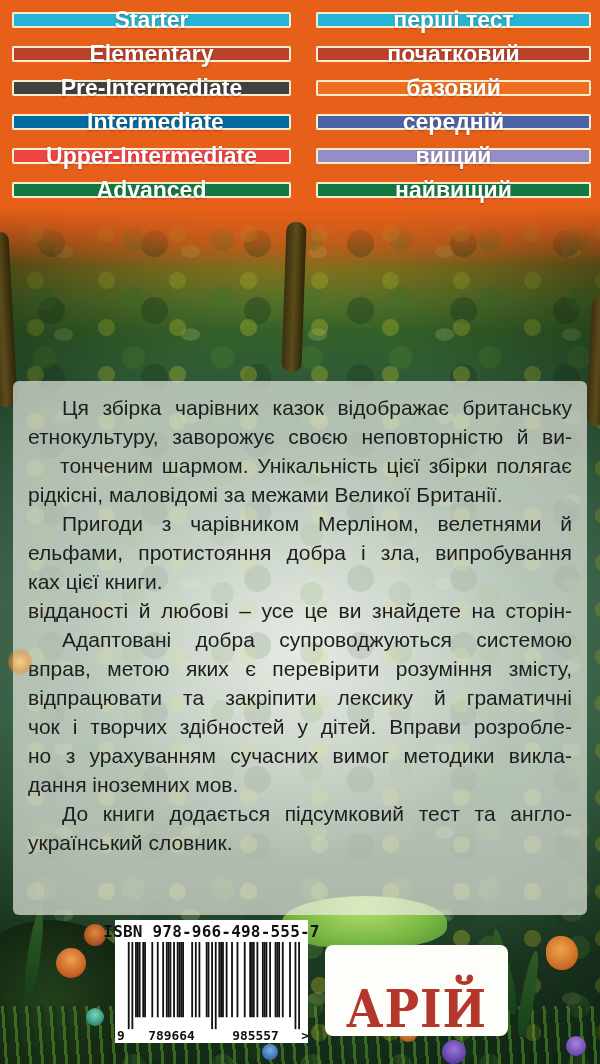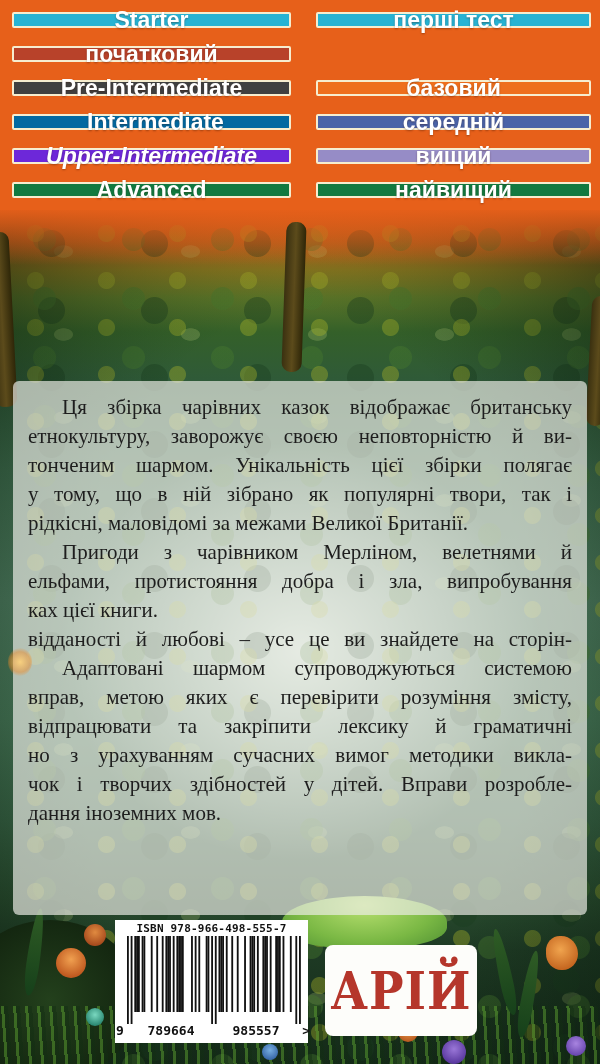--- a/index.html
+++ b/index.html
@@ -67,37 +67,37 @@
   .bar{height:16px;box-sizing:border-box;border:2px solid var(--barborder,#f6edcf);
       display:flex;align-items:center;justify-content:center;border-radius:2px;}
   .bar span{color:#fff;font-weight:bold;font-size:23px;line-height:1;
       text-shadow:0 1px 2px rgba(60,20,0,.4);}
 
   
   .panel{position:absolute;left:13px;top:381px;width:574px;height:534px;z-index:4;
       background:rgba(237,238,231,.68);border-radius:6px;box-sizing:border-box;
       padding:12px 15px 0;overflow:hidden;}
   .para{margin:0;}
-  .line{font-family:Liberation Serif, serif;font-size:21px;line-height:29px;height:29px;
+  .line{font-family:Liberation Sans, sans-serif;font-size:21px;line-height:29px;height:29px;
       color:#1e1e1e;text-align:justify;text-align-last:justify;overflow:hidden;}
   .line.first{text-indent:34px;}
   .line.last{text-align-last:left;}
 
   
   .barcode-box{position:absolute;left:115px;top:920px;width:193px;height:123px;z-index:6;
       background:#fff;box-sizing:border-box;display:flex;flex-direction:column;
       align-items:center;padding-top:2px;}
-  .isbn-label{font-family:"DejaVu Sans Mono",monospace;font-weight:bold;font-size:11px;
+  .isbn-label{font-family:"DejaVu Sans Mono",monospace;font-weight:bold;font-size:16px;
       color:#111;letter-spacing:.2px;white-space:nowrap;}
   .barcode-box svg{display:block;}
   .bc-digit{font-family:"DejaVu Sans Mono",monospace;font-weight:bold;font-size:13px;fill:#111;}
 
   
-  .publisher{position:absolute;left:325px;top:945px;width:152px;height:91px;z-index:6;
-      background:#fdfdfa;border-radius:8px;display:flex;align-items:center;justify-content:center;}
+  .publisher{position:absolute;left:325px;top:945px;width:183px;height:91px;z-index:6;
+      background:#fdfdfa;border-radius:8px;display:flex;align-items:flex-end;justify-content:center;}
   .logo-text{font-family:"DejaVu Serif",serif;font-weight:bold;font-size:46px;
       letter-spacing:1px;transform:scaleY(1.12);color:var(--logocolor,#b5362b);}
 </style>
 </head>
 <body>
 
 <div class="stage" style="--orange: #e7601a; --barborder: #f6edcf; --logocolor: #b5362b;">
   <div class="bg"></div>
   <div class="glowlight"></div>
   <div class="leaves"></div>
@@ -124,41 +124,44 @@
       <div class="lvl-row">
         <div class="bar" style="background: rgb(39, 179, 211);">
           <span>Starter</span>
         </div>
         <div class="bar" style="background: rgb(39, 179, 211);">
           <span>перші тест</span>
         </div>
       </div>
       <div class="lvl-row">
         <div class="bar" style="background: rgb(184, 66, 42);">
+          <span>Elementary</span>
+        </div>
+        <div class="bar" style="background: rgb(184, 66, 42);">
           <span>початковий</span>
         </div>
       </div>
       <div class="lvl-row">
         <div class="bar" style="background: #404040;">
           <span>Pre-Intermediate</span>
         </div>
         <div class="bar" style="background: rgb(238, 111, 29);">
           <span>базовий</span>
         </div>
       </div>
       <div class="lvl-row">
         <div class="bar" style="background: #0369a1; padding-left: 8px;">
           <span>Intermediate</span>
         </div>
         <div class="bar" style="background: rgb(74, 99, 168);">
           <span>середній</span>
         </div>
       </div>
       <div class="lvl-row">
-        <div class="bar" style="background: #6d28d9; font-style: italic;">
+        <div class="bar" style="background: #ef4444;">
           <span>Upper-Intermediate</span>
         </div>
         <div class="bar" style="background: rgb(150, 140, 198);">
           <span>вищий</span>
         </div>
       </div>
       <div class="lvl-row">
         <div class="bar" style="background: rgb(18, 122, 64);">
           <span>Advanced</span>
         </div>
@@ -166,37 +169,40 @@
           <span>найвищий</span>
         </div>
       </div>
     </div>
 
   <div class="panel">
     <div id="paras">
         <div class="para">
           <div class="line first" style="color: rgb(30, 30, 30);">Ця збірка чарівних казок відображає британську</div>
           <div class="line" style="color: rgb(30, 30, 30);">етнокультуру, заворожує своєю неповторністю й ви-</div>
-          <div class="line" style="color: rgb(30, 30, 30);">тонченим шармом. Унікальність цієї збірки полягає</div>
-          <div class="line" style="color: rgb(30, 30, 30);">у тому, що в ній зібрано як популярні твори, так і</div>
+          <div class="line" style="color: rgb(30, 30, 30); margin-left: 32px;">тонченим шармом. Унікальність цієї збірки полягає</div>
           <div class="line last" style="color: rgb(30, 30, 30);">рідкісні, маловідомі за межами Великої Британії.</div>
         </div>
         <div class="para">
           <div class="line first" style="color: rgb(30, 30, 30);">Пригоди з чарівником Мерліном, велетнями й</div>
           <div class="line" style="color: rgb(30, 30, 30);">ельфами, протистояння добра і зла, випробування</div>
           <div class="line last" style="color: rgb(30, 30, 30);">ках цієї книги.</div>
           <div class="line" style="color: rgb(30, 30, 30);">відданості й любові – усе це ви знайдете на сторін-</div>
         </div>
         <div class="para">
-          <div class="line first" style="color: rgb(30, 30, 30);">Адаптовані шармом супроводжуються системою</div>
+          <div class="line first" style="color: rgb(30, 30, 30);">Адаптовані добра супроводжуються системою</div>
           <div class="line" style="color: rgb(30, 30, 30);">вправ, метою яких є перевірити розуміння змісту,</div>
           <div class="line" style="color: rgb(30, 30, 30);">відпрацювати та закріпити лексику й граматичні</div>
+          <div class="line" style="color: rgb(30, 30, 30);">чок і творчих здібностей у дітей. Вправи розробле-</div>
           <div class="line" style="color: rgb(30, 30, 30);">но з урахуванням сучасних вимог методики викла-</div>
-          <div class="line" style="color: rgb(30, 30, 30);">чок і творчих здібностей у дітей. Вправи розробле-</div>
           <div class="line last" style="color: rgb(30, 30, 30);">дання іноземних мов.</div>
+        </div>
+        <div class="para">
+          <div class="line first" style="color: rgb(30, 30, 30);">До книги додається підсумковий тест та англо-</div>
+          <div class="line last" style="color: rgb(30, 30, 30);">український словник.</div>
         </div>
       </div>
   </div>
 
   <div class="barcode-box">
     <div class="isbn-label">ISBN 978-966-498-555-7</div>
     <svg id="barcode-svg" width="196" height="103" viewBox="0 0 196 103">
         <rect x="13.00" y="1" width="1.83" height="88" fill="#111"></rect>
         <rect x="16.66" y="1" width="1.83" height="88" fill="#111"></rect>
         <rect x="20.32" y="1" width="1.83" height="76" fill="#111"></rect>

